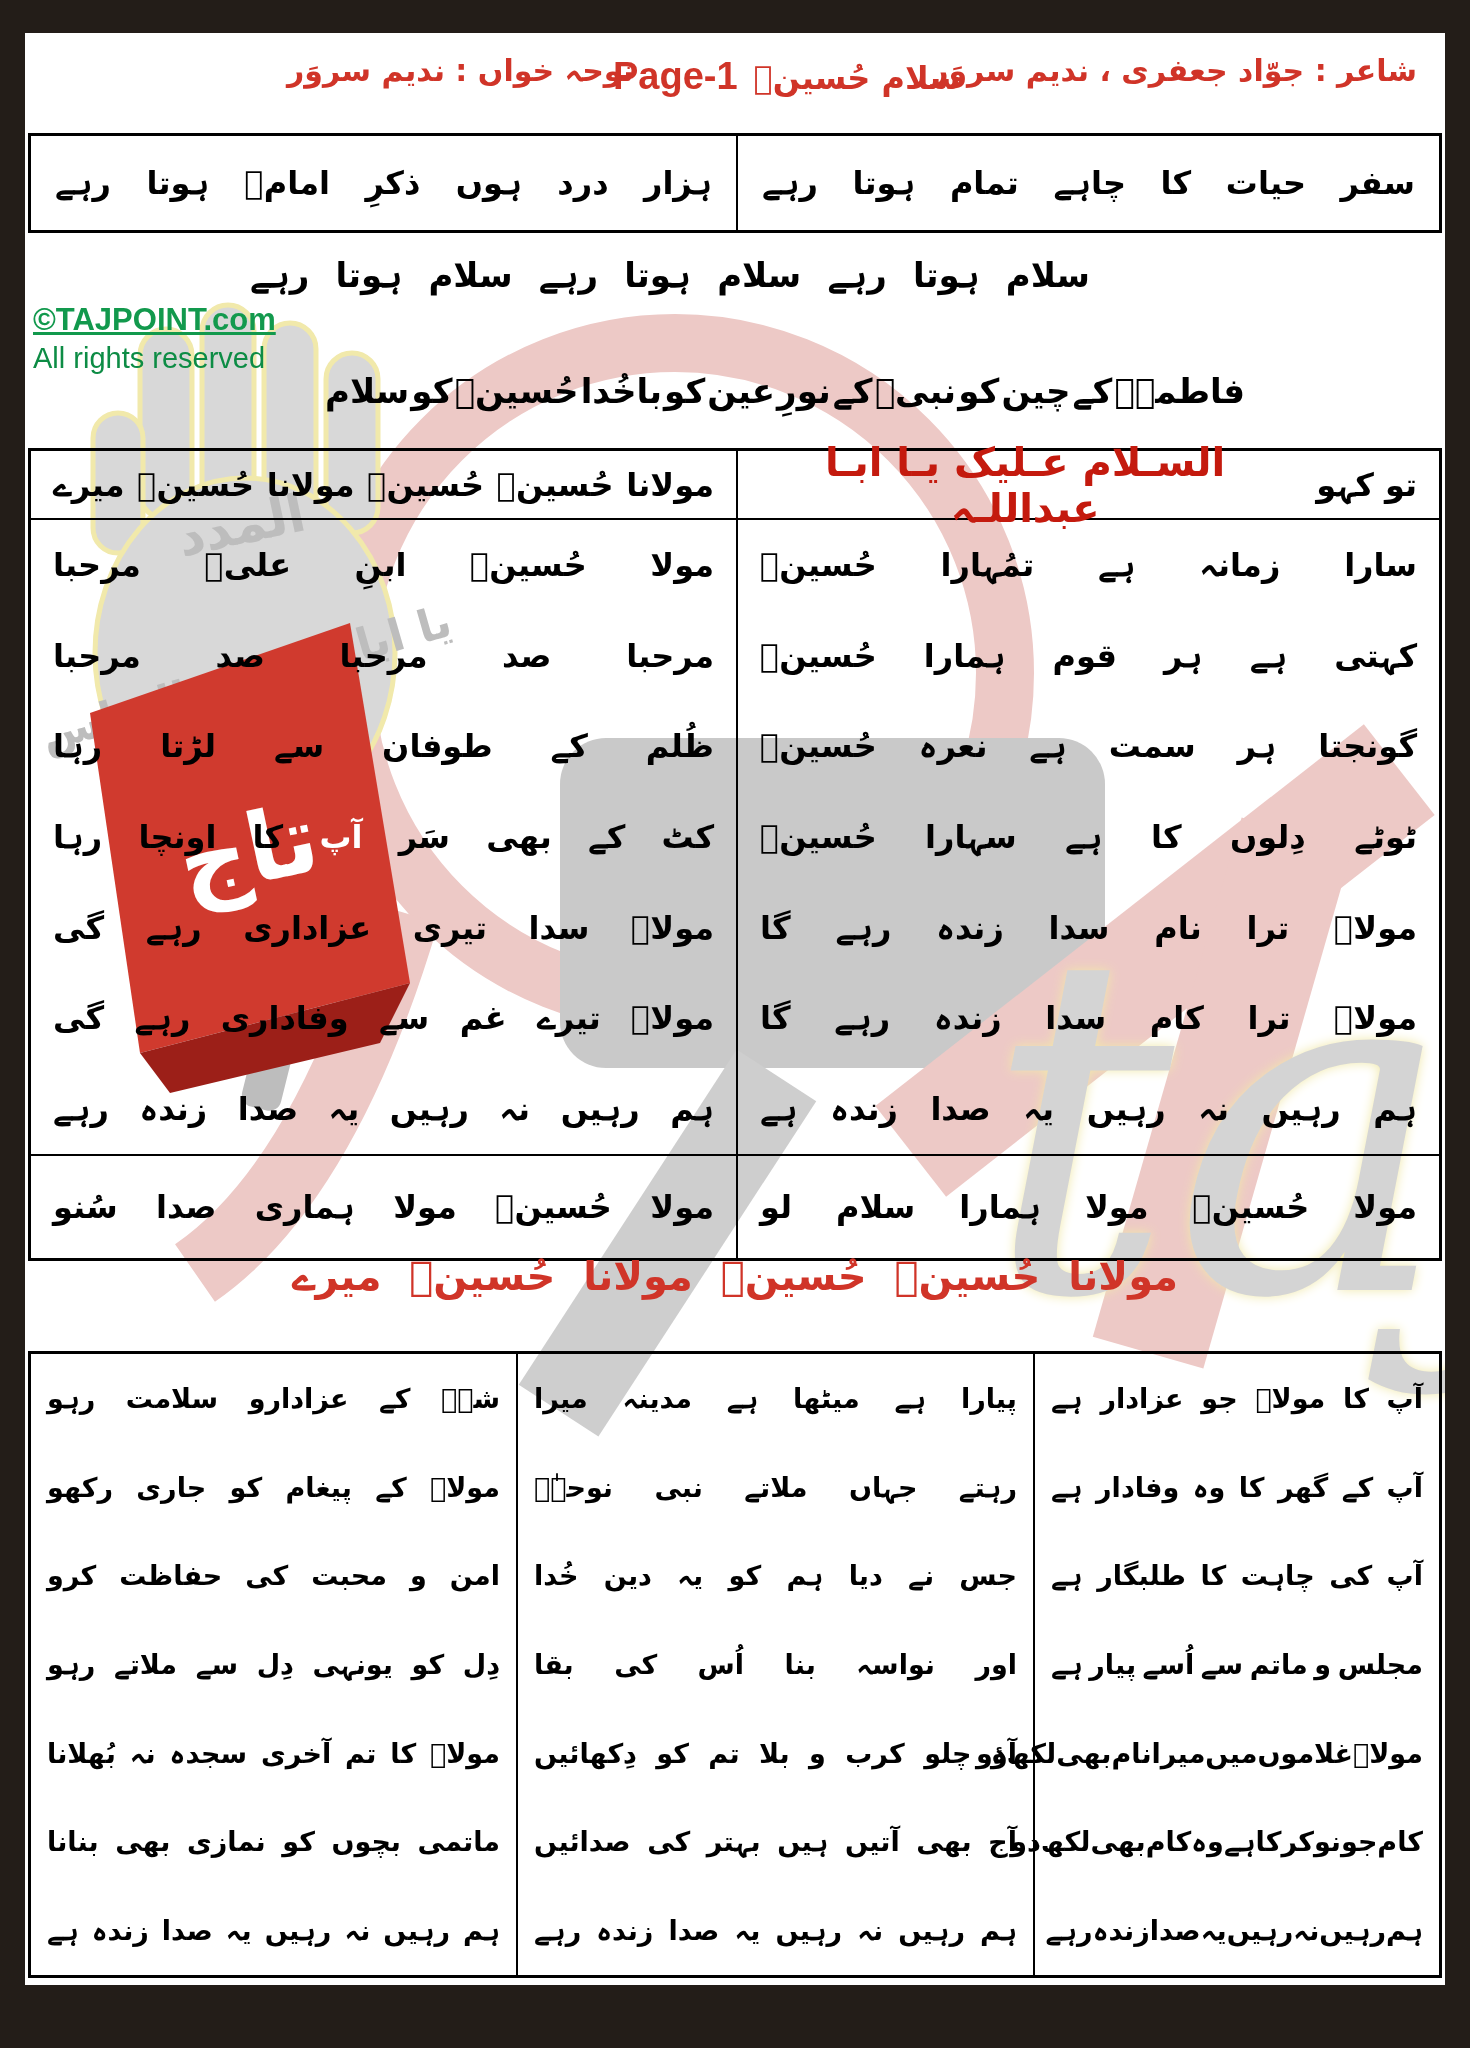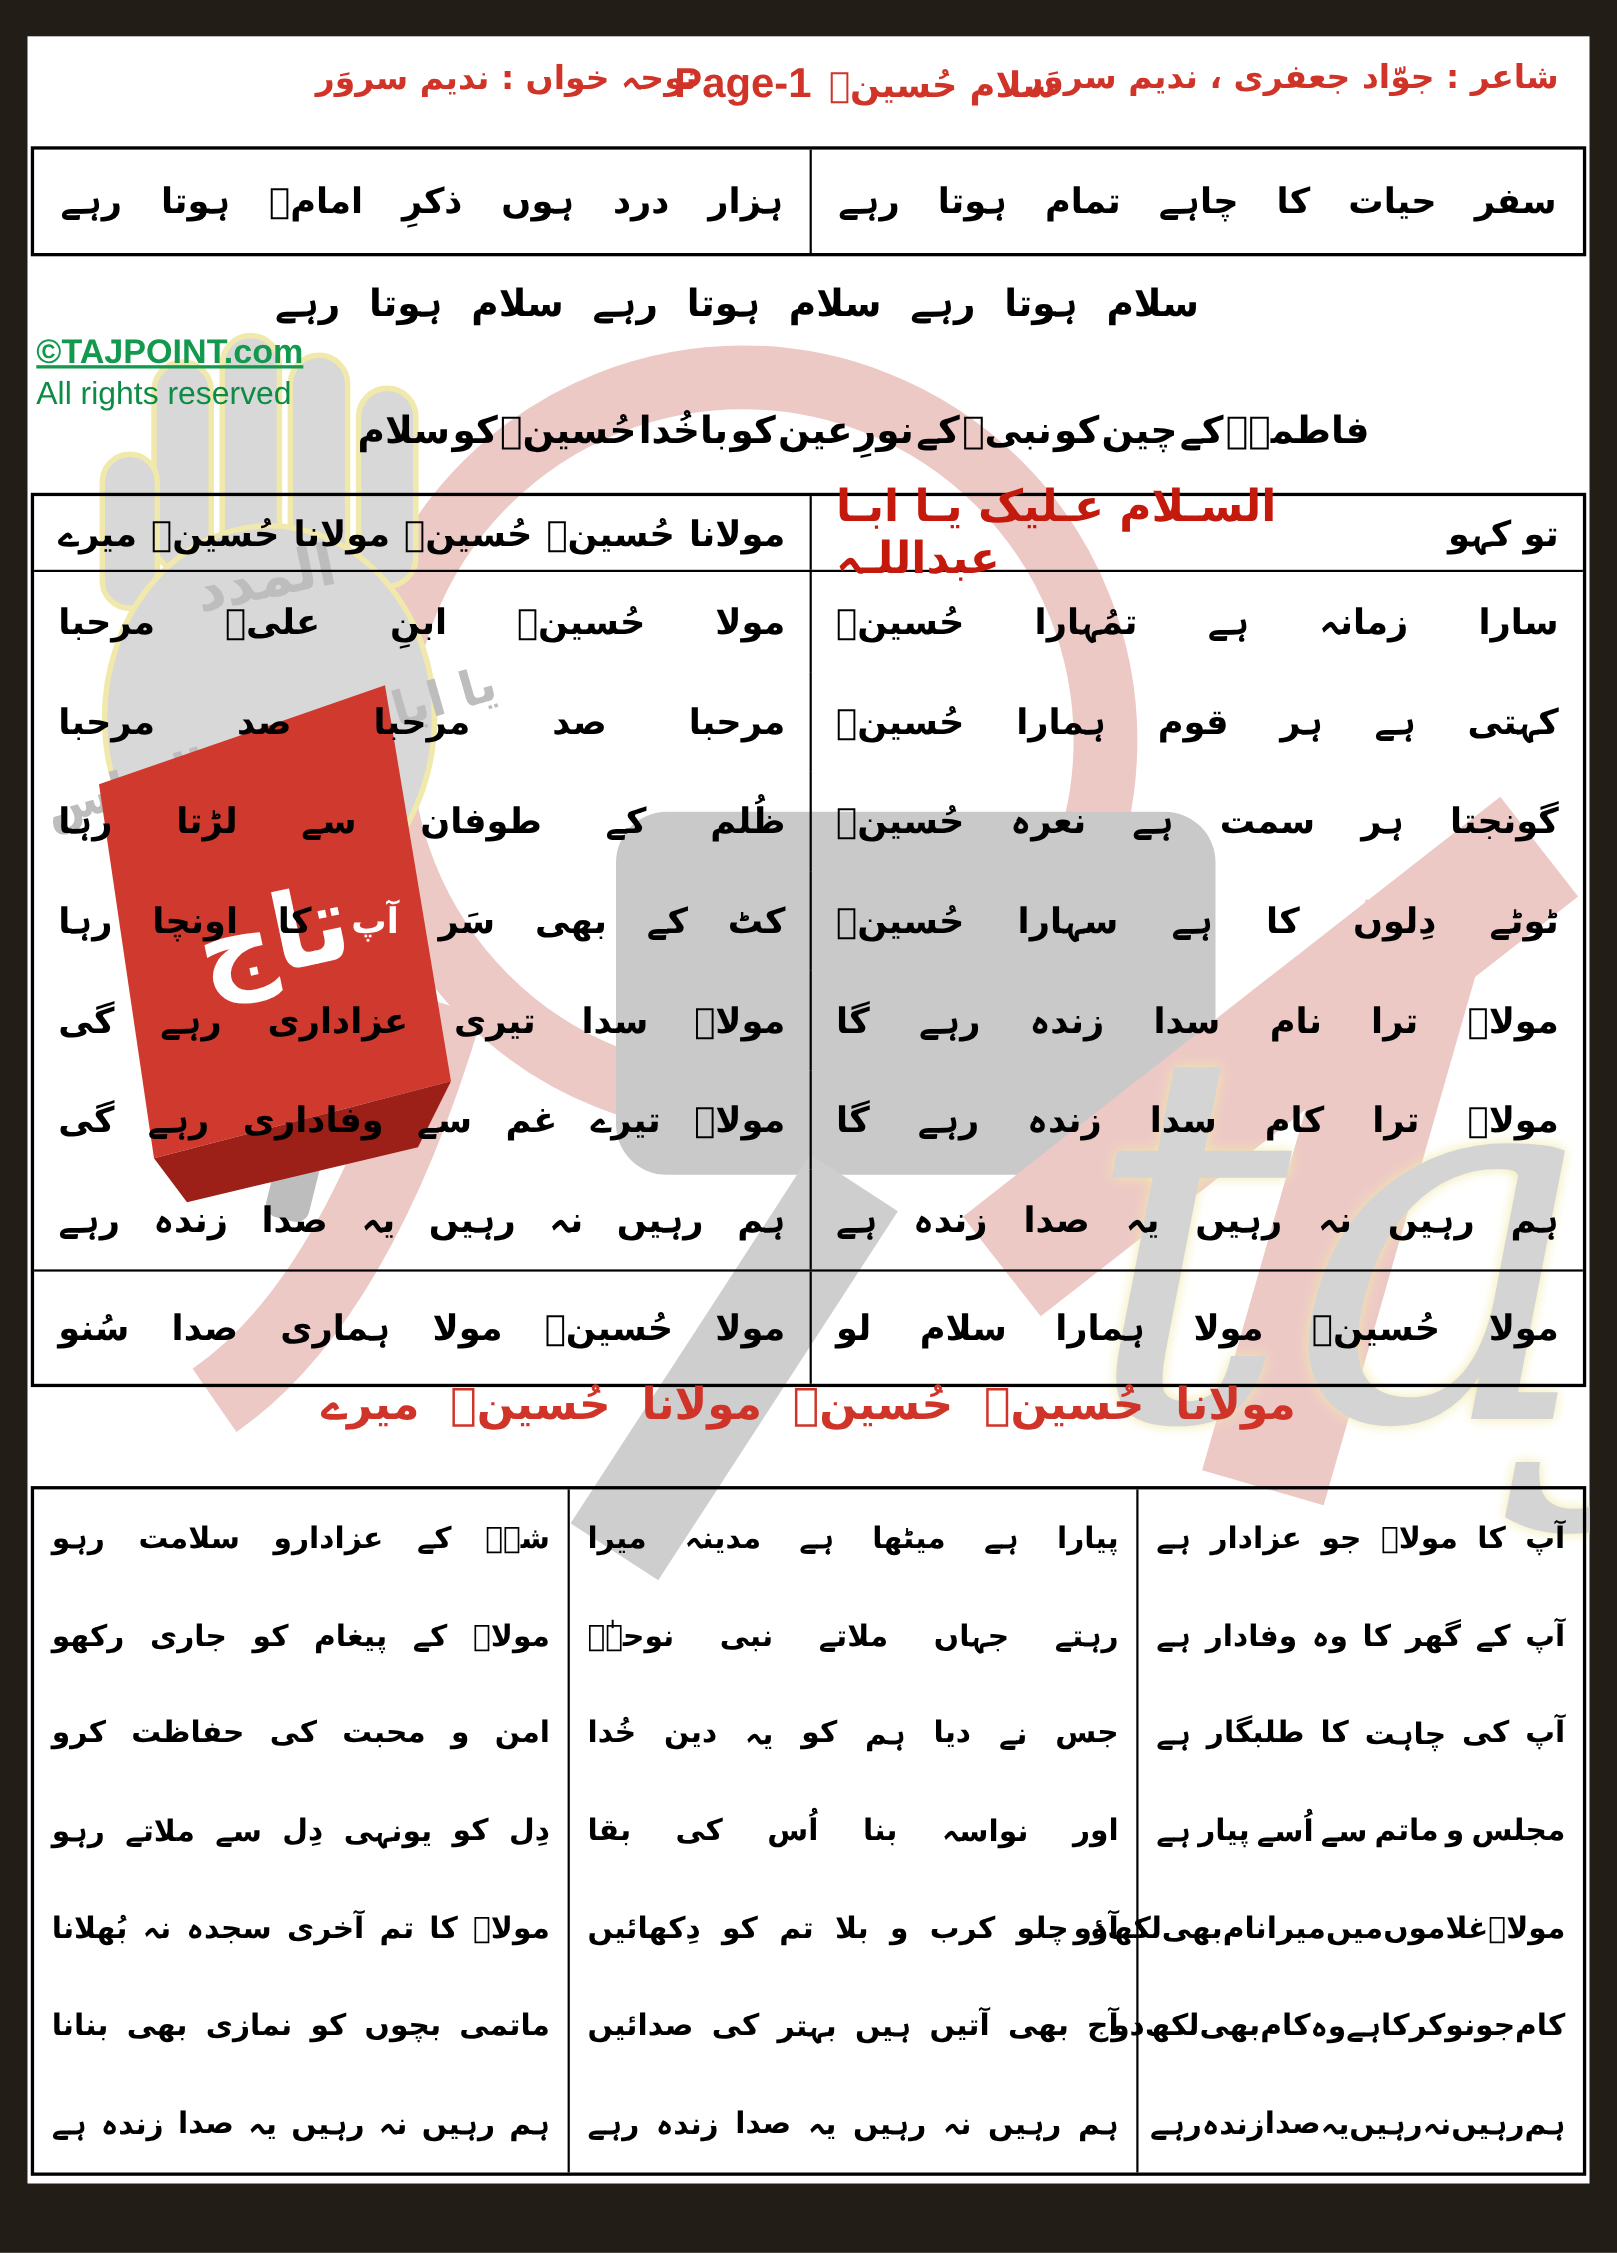--- a/index.html
+++ b/index.html
@@ -33,21 +33,21 @@
   .cp2{color:var(--green2);font-size:29px;}
   .fatima-line{position:absolute;left:300px;top:338px;width:920px;font-size:34px;}
 
   .main-tbl{left:3px;top:415px;width:1414px;height:813px;display:flex;flex-direction:column;}
   .mrow{display:flex;direction:rtl;}
   .mrow .cell{box-sizing:border-box;padding:0 22px;font-size:32px;}
   .mrow .cell-r{width:703px;border-left:2px solid var(--ink);}
   .mrow .cell-l{width:705px;}
   .chorus{height:67px;border-bottom:2px solid var(--ink);}
   .chorus .cell-r{justify-content:flex-start;gap:26px;}
-  .chorus-red{flex:1;text-align:left;color:var(--deep-red);font-size:40px;font-weight:bold;direction:rtl;}
+  .chorus-red{flex:1;text-align:center;color:var(--deep-red);font-size:40px;font-weight:bold;direction:rtl;}
   .chorus-black{font-size:32px;}
   .mbody{flex:1;display:flex;flex-direction:column;}
   .mbody .mrow{flex:1;}
   .closing{height:102px;border-top:2px solid var(--ink);}
   .white-ap span:nth-child(5){color:#ffffff;}
 
   .refrain{position:absolute;left:0;top:1220px;width:100%;text-align:center;color:var(--red);font-size:40px;font-weight:bold;direction:rtl;word-spacing:14px;}
 
   .bottom-tbl{left:3px;top:1318px;width:1414px;height:627px;display:flex;direction:rtl;}
   .bcol{box-sizing:border-box;display:flex;flex-direction:column;}

